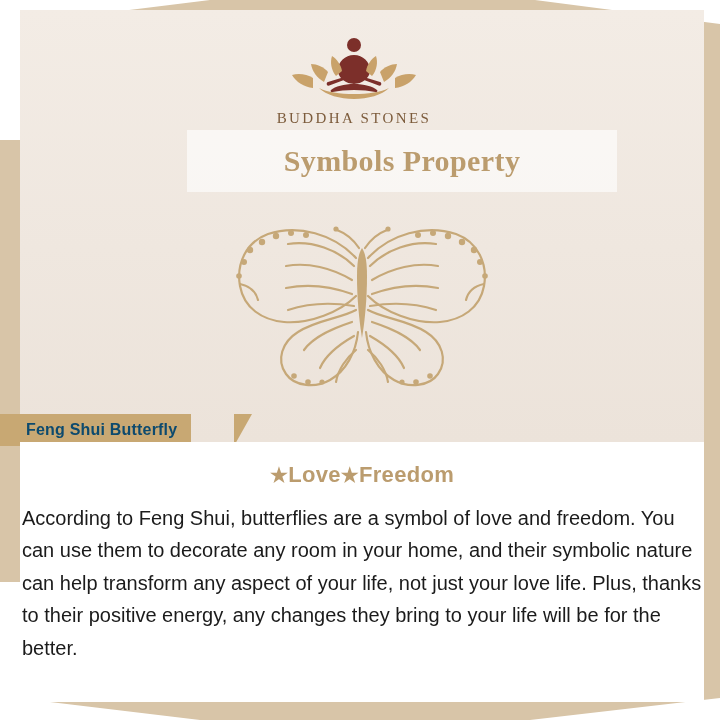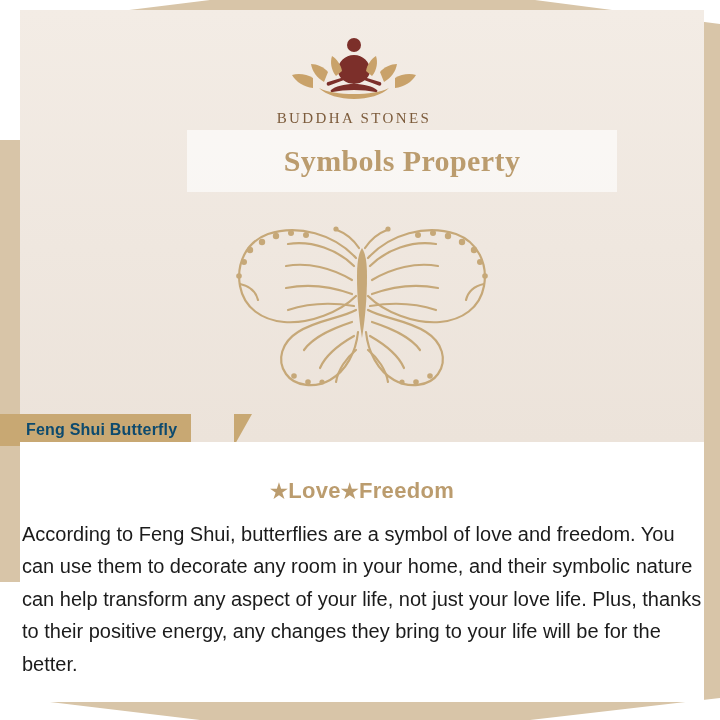--- a/index.html
+++ b/index.html
@@ -189,21 +189,21 @@
   .text-section {
     position: absolute;
     left: 0;
     top: 432px;
     width: 684px;
     height: 258px;
     background: #ffffff;
   }
   .subtitle {
     margin: 0;
-    padding-top: 36px;
+    padding-top: 20px;
     text-align: center;
     font-size: 22px;
     font-weight: bold;
     color: #bb9c6e;
     letter-spacing: 0.3px;
   }
   .subtitle .star {
     color: #bb9c6e;
     font-size: 20px;
   }

